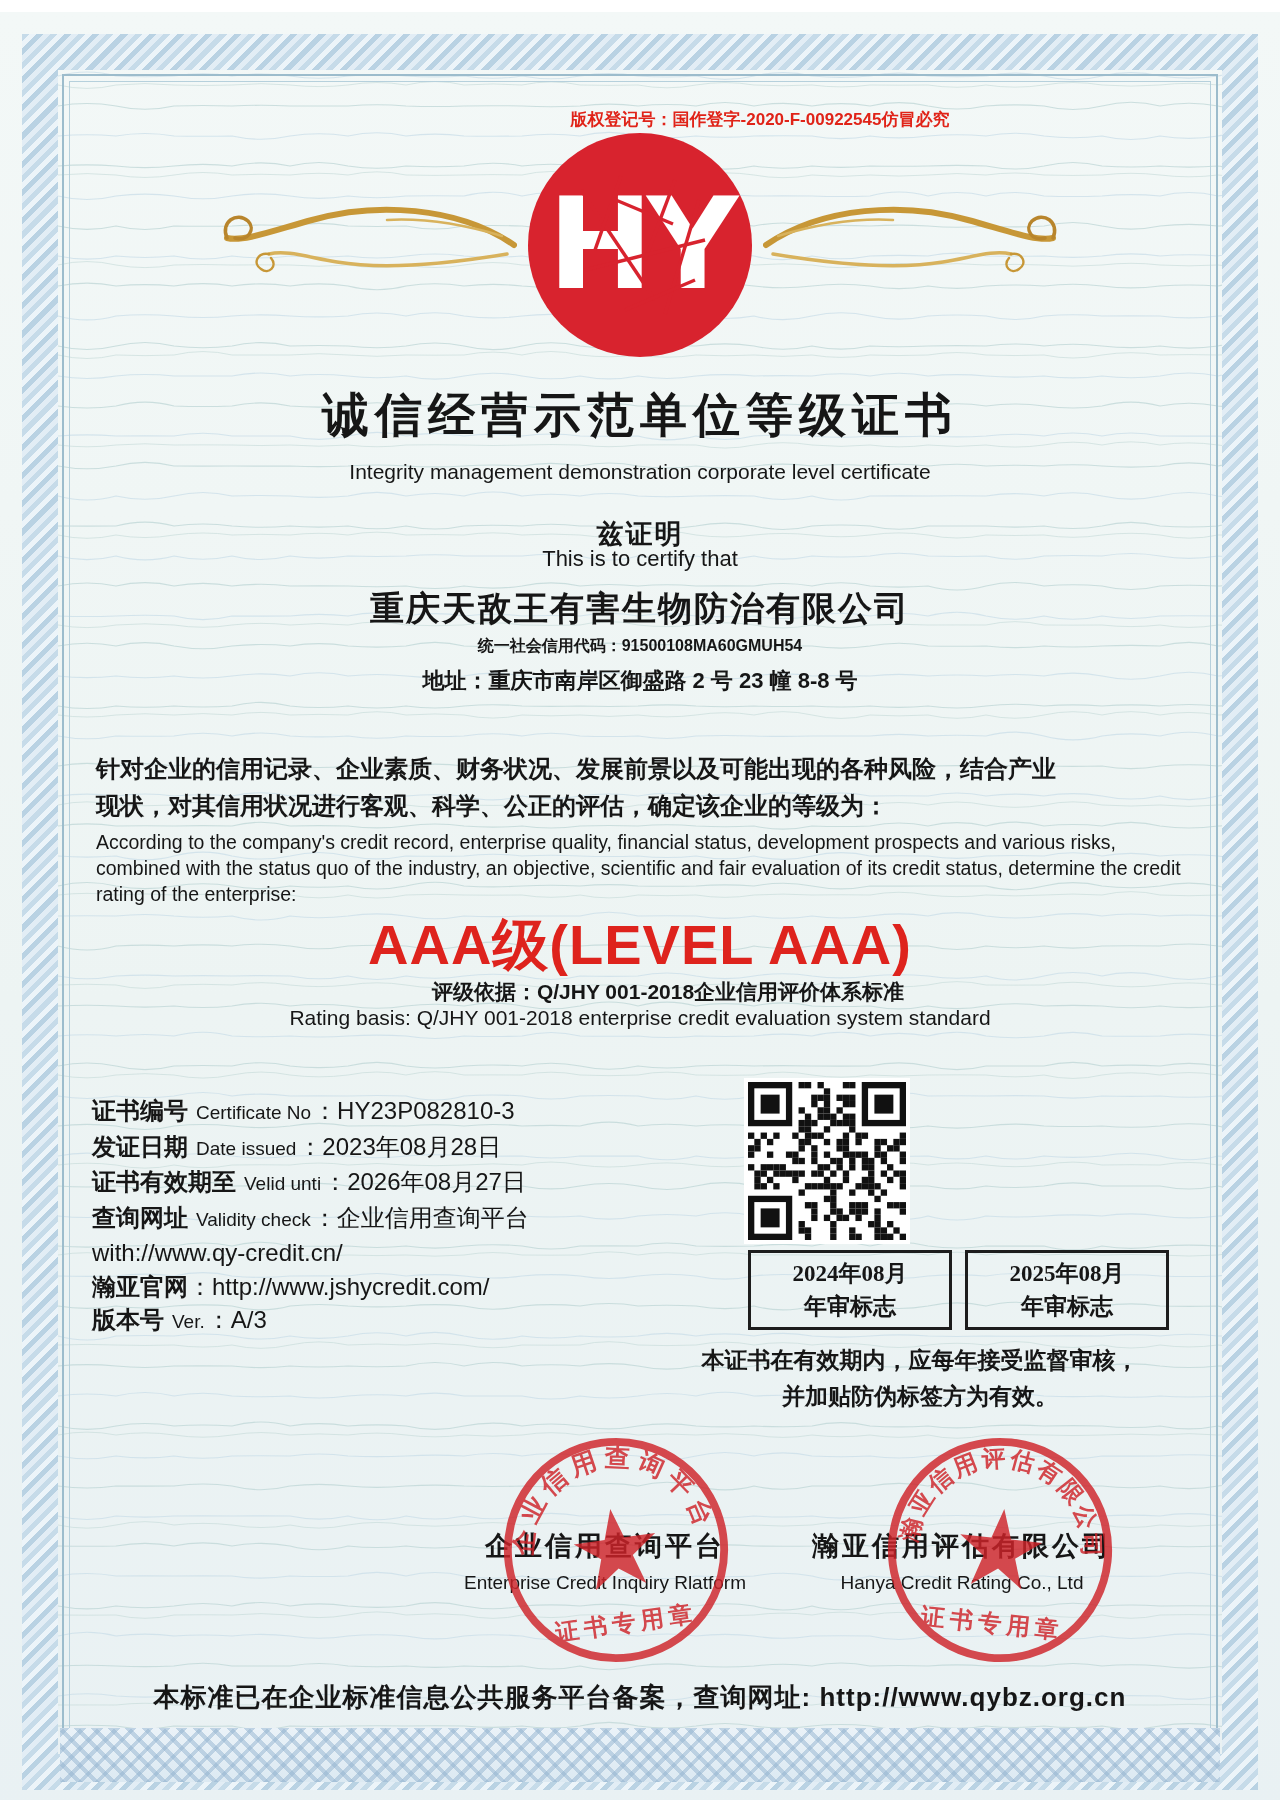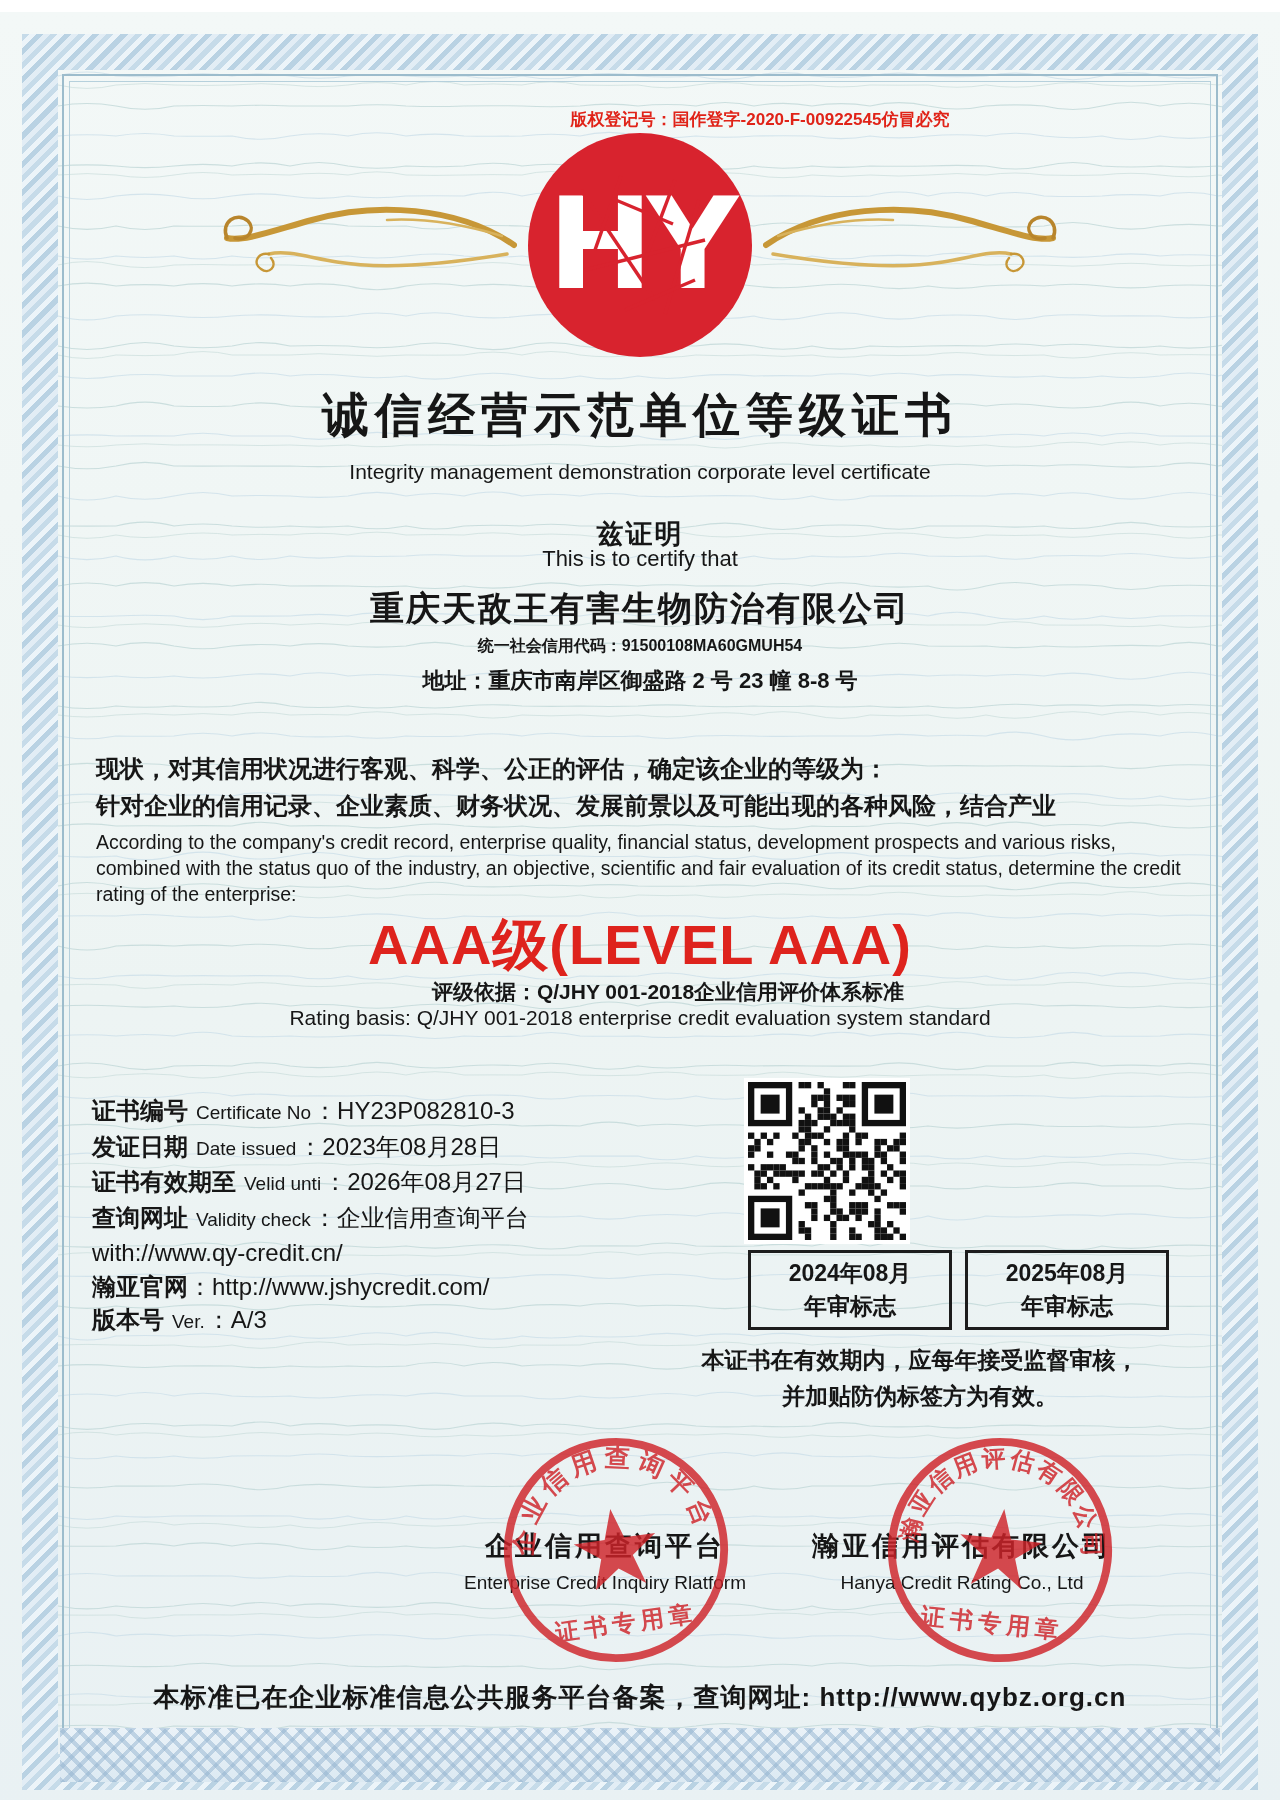--- a/index.html
+++ b/index.html
@@ -42,21 +42,21 @@
   .details{position:absolute;left:92px;top:1082px;width:570px;text-align:left;z-index:2;}
   .drow{font-size:24px;line-height:33.5px;white-space:nowrap;}
   .dzh{font-weight:700;}
   .den{font-size:19px;margin-left:8px;margin-right:2px;}
   .den:empty,.dzh:empty{display:none;}
   .qr{position:absolute;left:744px;top:1066px;width:166px;height:166px;background:#fff;
     padding:4px;box-sizing:border-box;z-index:2;}
   .qr svg{width:100%;height:100%;display:block;}
   .qr-note{position:absolute;left:922px;top:1078px;width:272px;text-align:left;
     font-size:22px;line-height:33px;font-weight:600;z-index:2;}
-  .marks{position:absolute;left:748px;top:1238px;display:flex;gap:13px;z-index:2;}
+  .marks{position:absolute;left:748px;top:1238px;display:flex;gap:13px;z-index:2;font-family:Liberation Serif, serif;}
   .mark{width:198px;height:74px;border:3px solid #1d1d1d;display:flex;flex-direction:column;
     align-items:center;justify-content:center;font-size:23px;line-height:33px;font-weight:600;}
   .validity-note{position:absolute;left:648px;top:1330px;width:544px;text-align:center;
     font-size:23px;line-height:36px;font-weight:600;z-index:2;}
   .issuer{position:absolute;top:1516px;width:420px;text-align:center;z-index:2;}
   .issuer.left{left:395px;}
   .issuer.right{left:752px;}
   .issuer .zh{font-size:27px;font-weight:700;letter-spacing:3px;}
   .issuer .en{font-size:19px;margin-top:8px;}
   .stamp{position:absolute;width:236px;height:236px;z-index:3;opacity:.82;}
@@ -192,22 +192,22 @@
 
   <div class="c title">诚信经营示范单位等级证书</div>
   <div class="c subtitle">Integrity management demonstration corporate level certificate</div>
   <div class="c certify-zh">兹证明</div>
   <div class="c certify-en">This is to certify that</div>
   <div class="c company">重庆天敌王有害生物防治有限公司</div>
   <div class="c credit-code">统一社会信用代码：91500108MA60GMUH54</div>
   <div class="c address">地址：重庆市南岸区御盛路 2 号 23 幢 8-8 号</div>
 
   <div class="statement">
+    <div class="zh">针对企业的信用记录、企业素质、财务状况、发展前景以及可能出现的各种风险，结合产业</div>
     <div class="zh">现状，对其信用状况进行客观、科学、公正的评估，确定该企业的等级为：</div>
-    <div class="zh">针对企业的信用记录、企业素质、财务状况、发展前景以及可能出现的各种风险，结合产业</div>
     <div class="en">According to the company's credit record, enterprise quality, financial status, development prospects and various risks, combined with the status quo of the industry, an objective, scientific and fair evaluation of its credit status, determine the credit rating of the enterprise:</div>
   </div>
 
   <div class="c aaa">AAA级(LEVEL AAA)</div>
   <div class="c basis-zh">评级依据：Q/JHY 001-2018企业信用评价体系标准</div>
   <div class="c basis-en">Rating basis: Q/JHY 001-2018 enterprise credit evaluation system standard</div>
 
   <div class="details">
     <div class="drow"><span class="dzh">证书编号</span><span class="den">Certificate No</span><span class="dval">：HY23P082810-3</span></div>
     <div class="drow"><span class="dzh">发证日期</span><span class="den">Date issued</span><span class="dval">：2023年08月28日</span></div>

